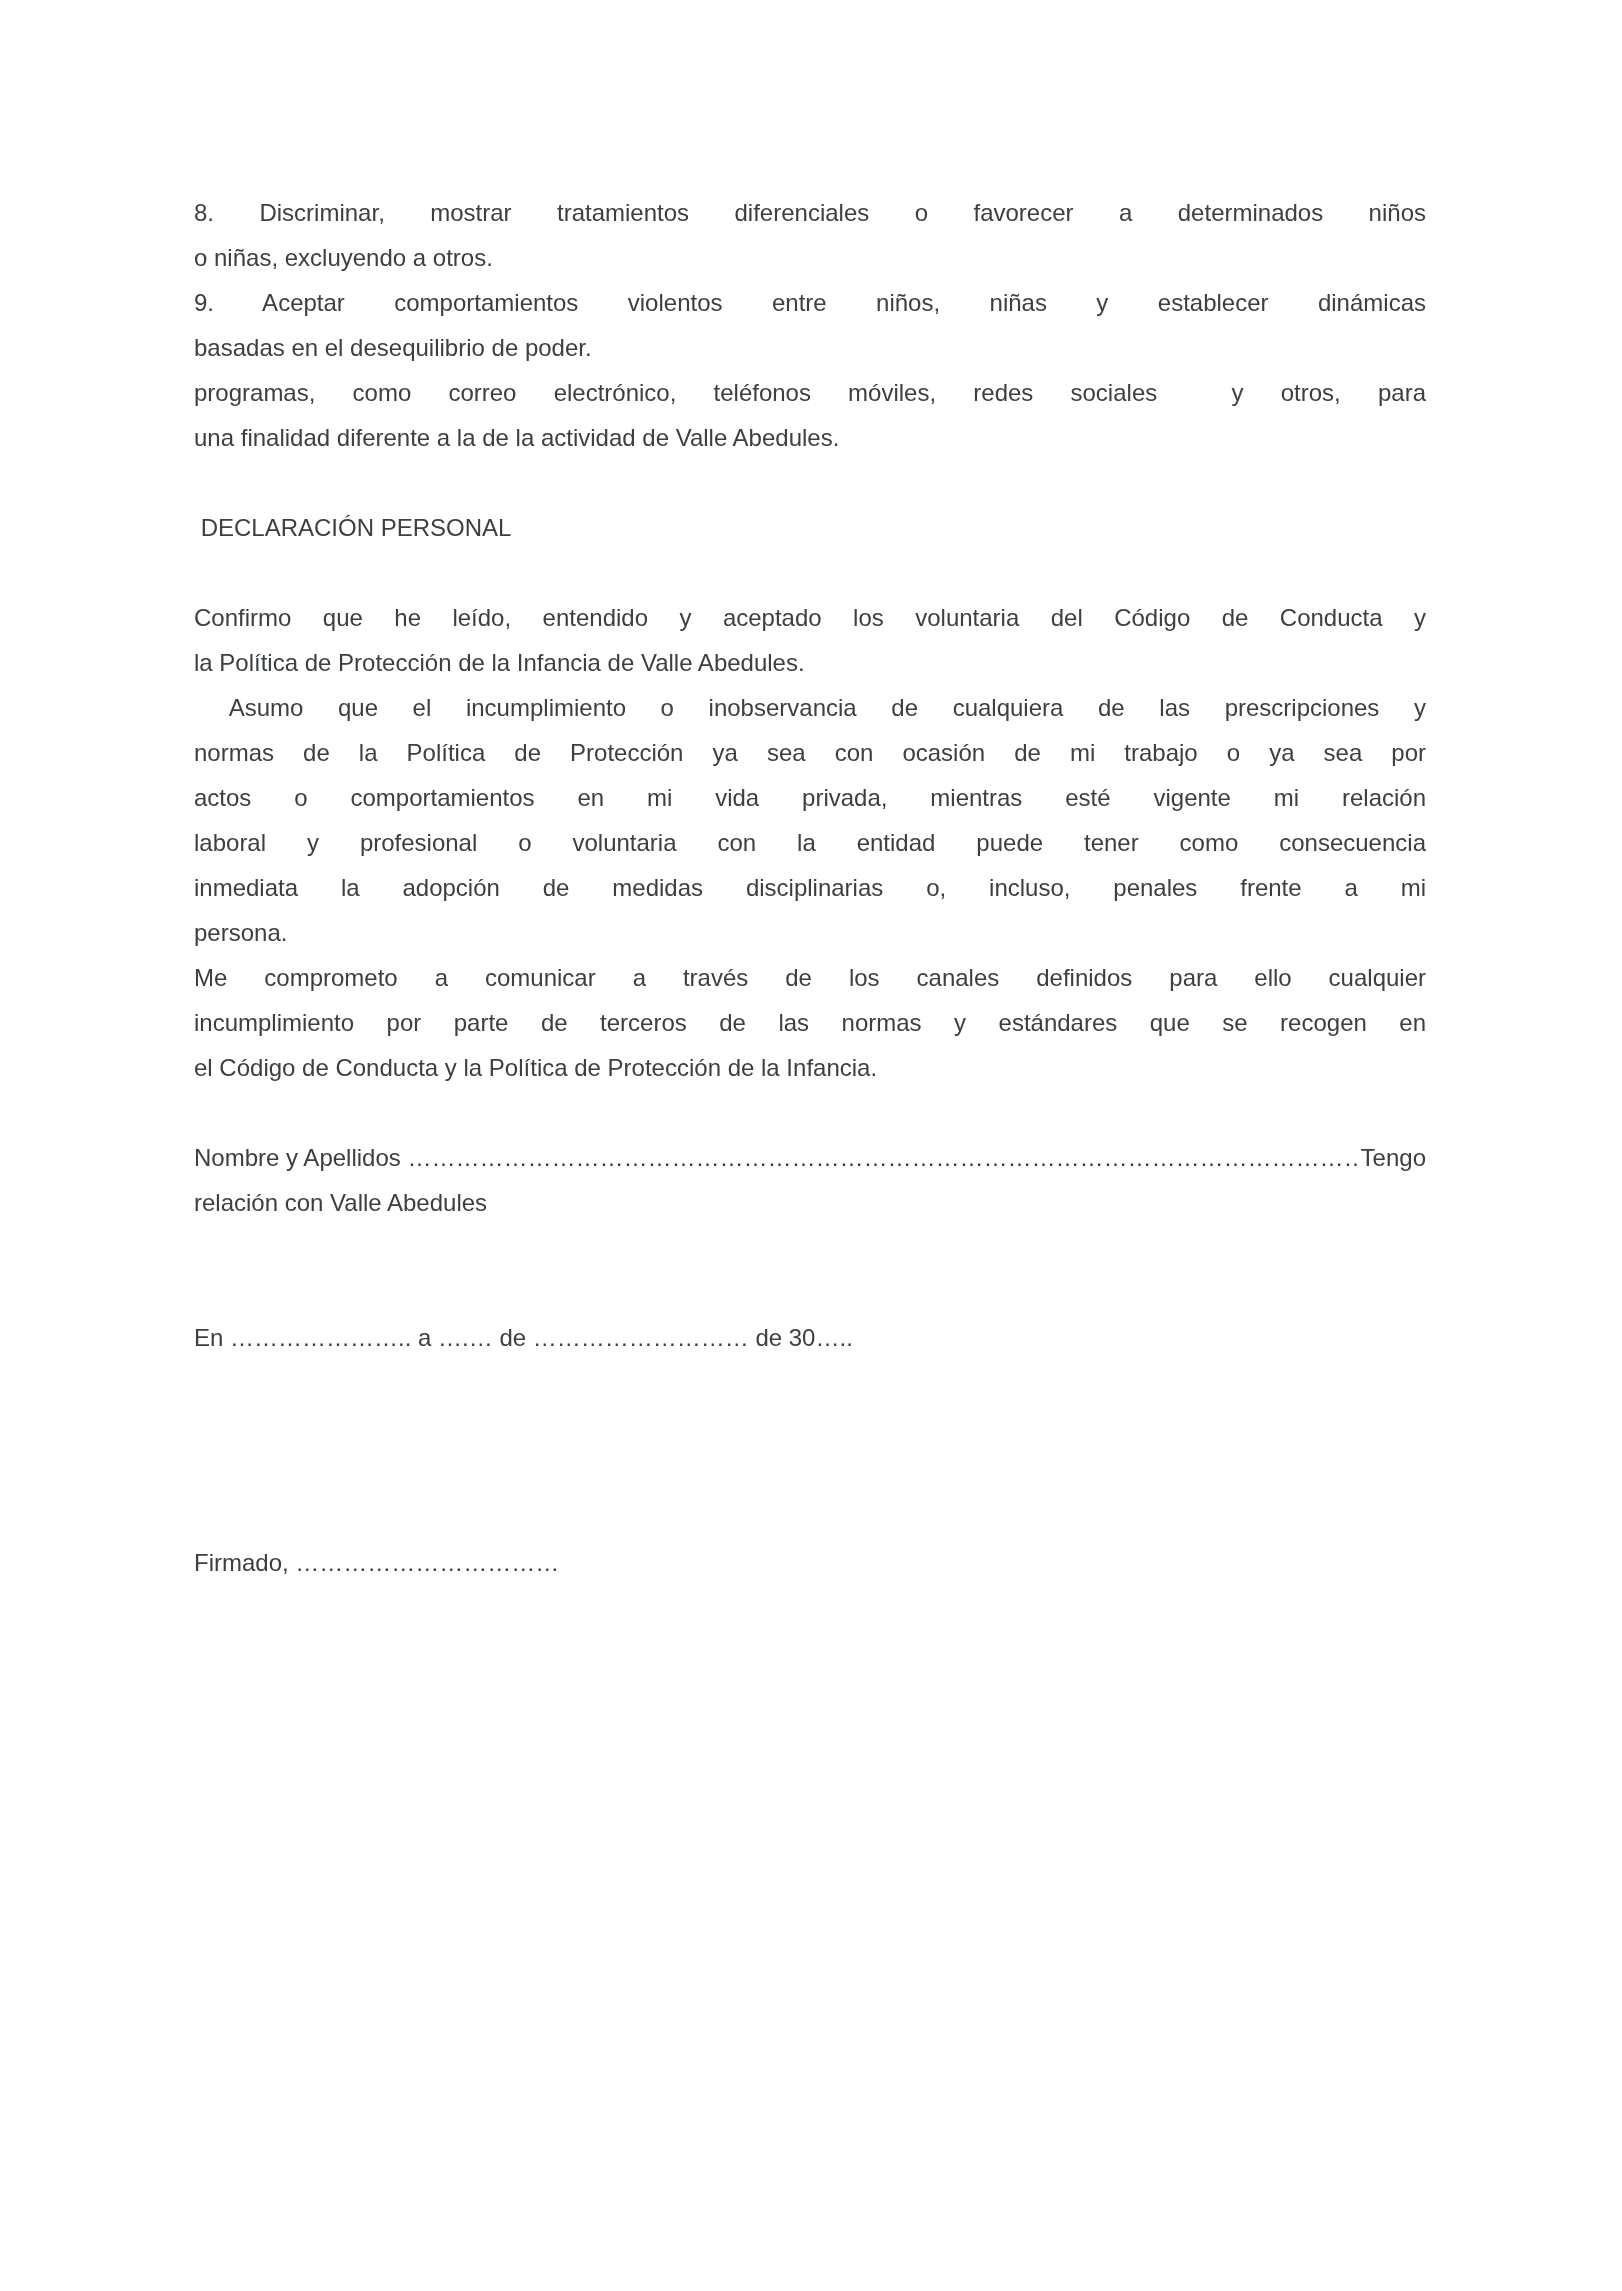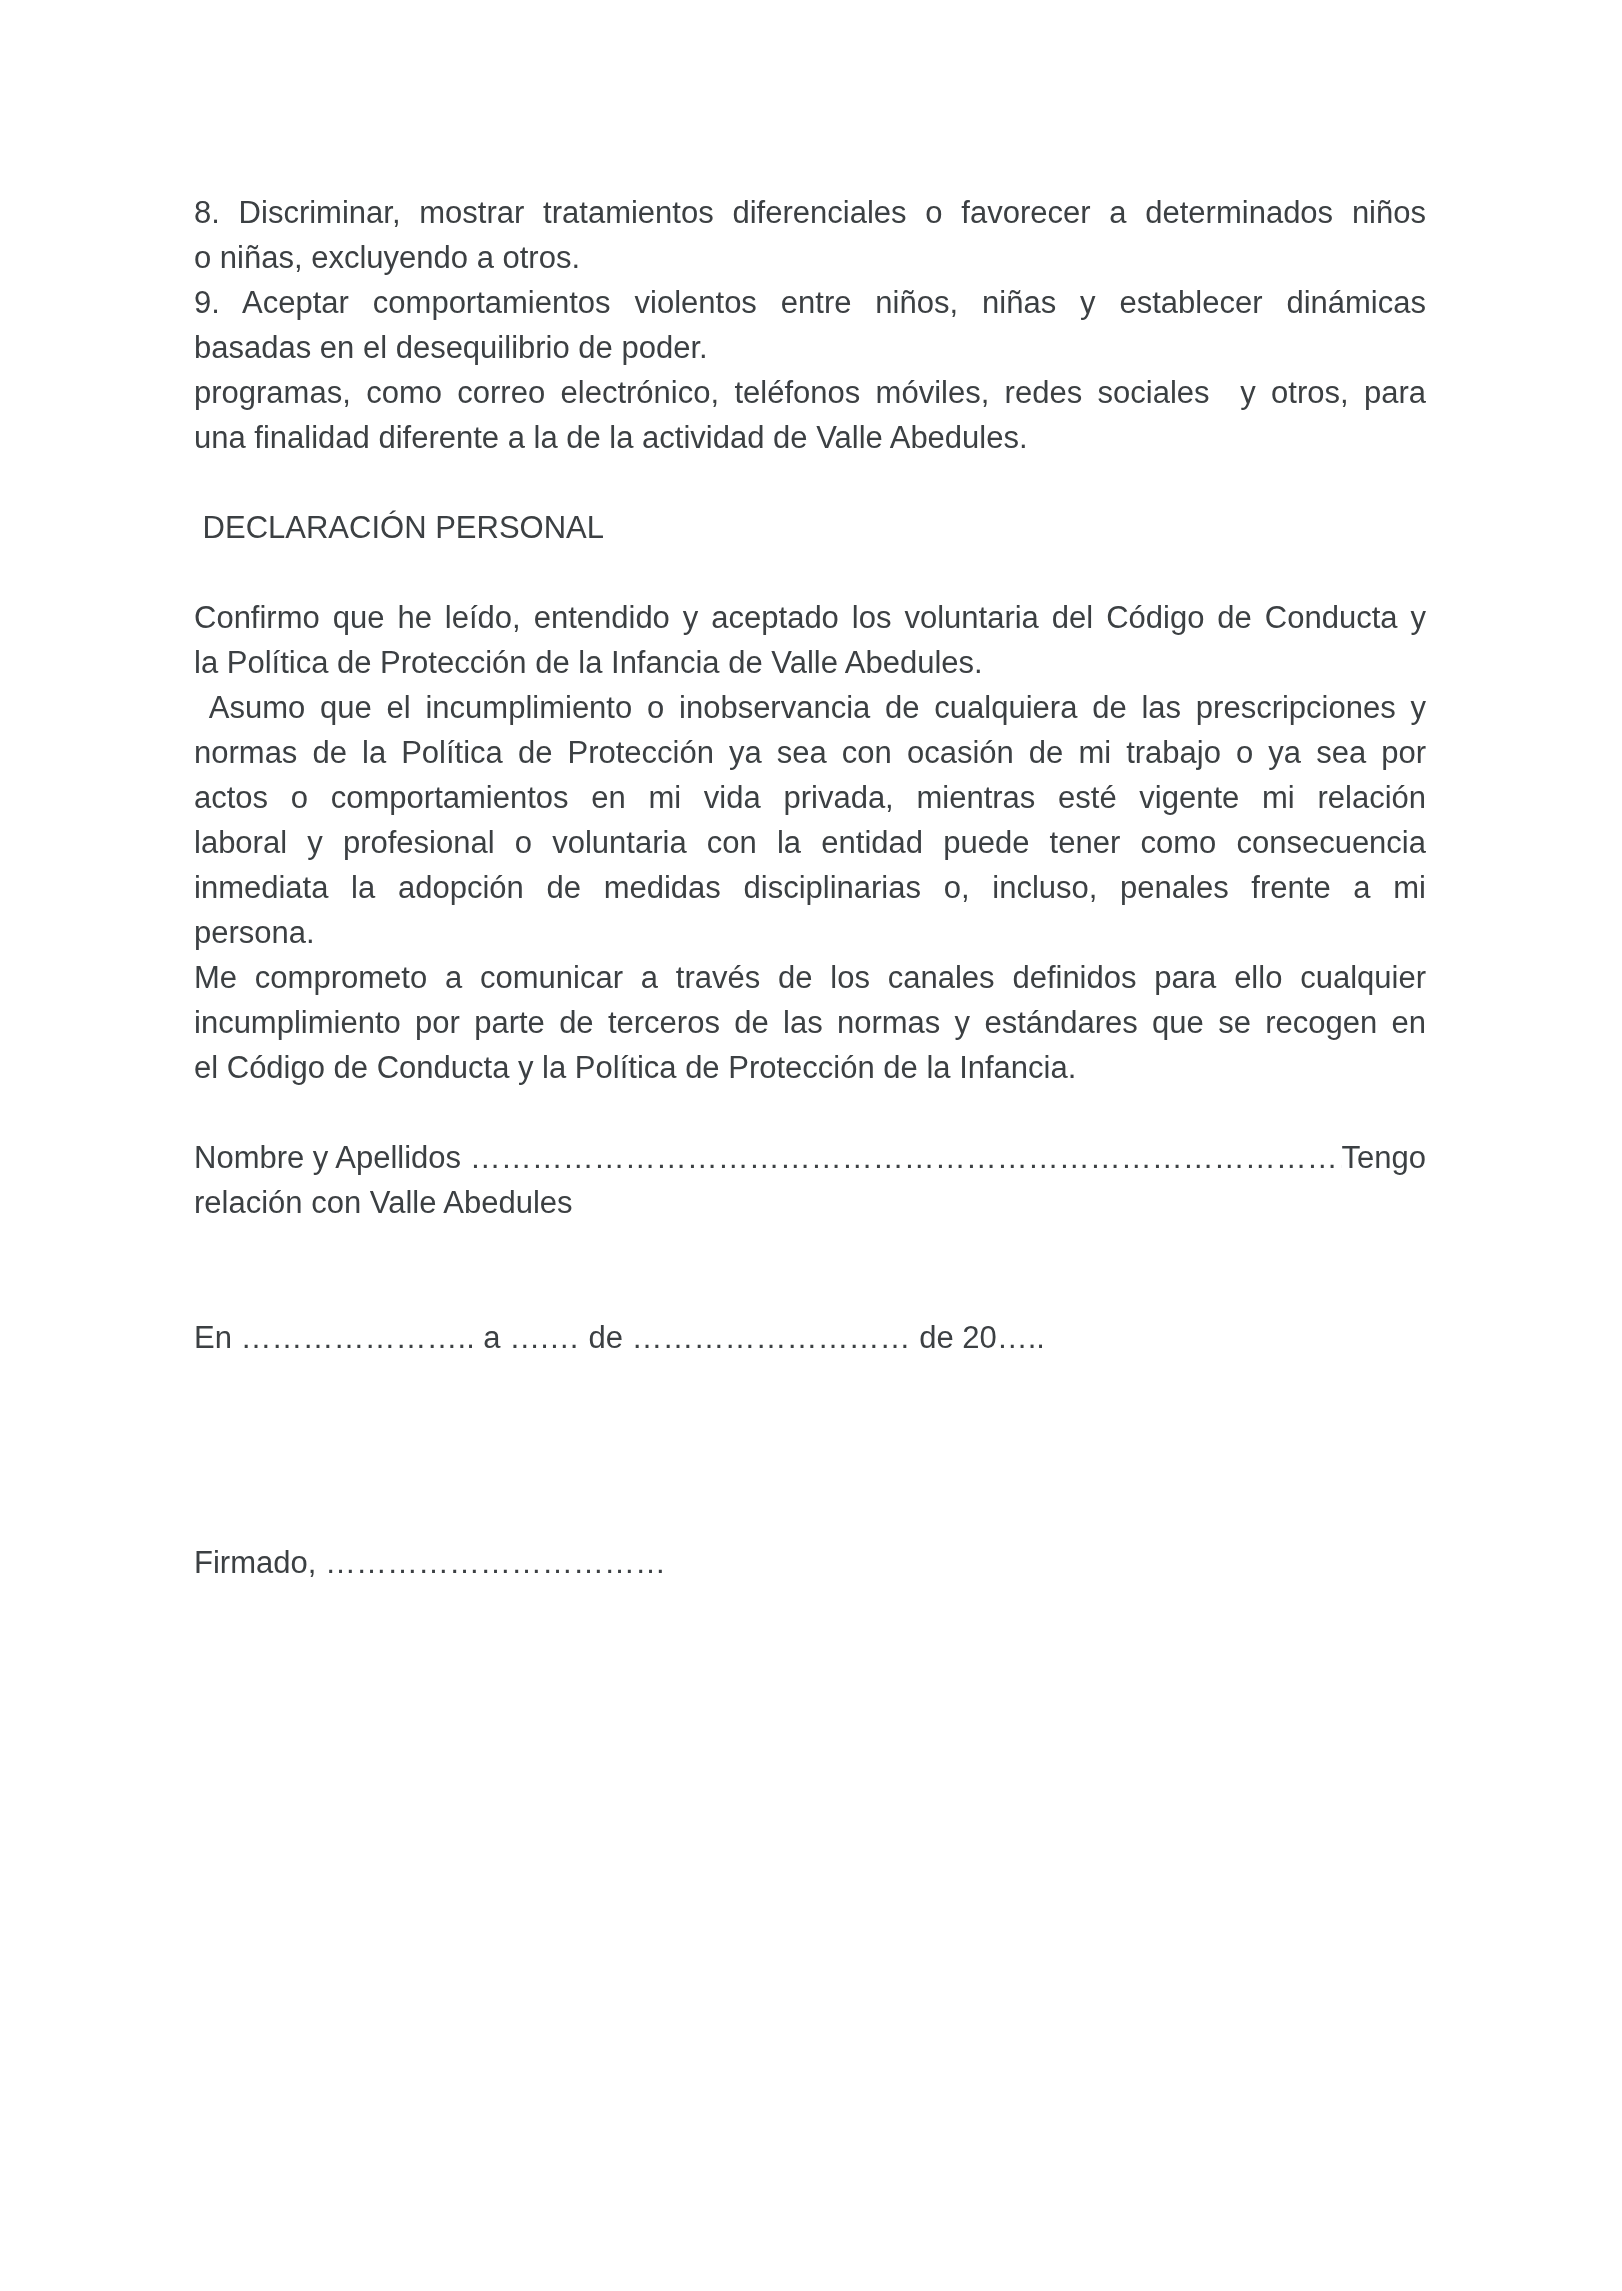--- a/index.html
+++ b/index.html
@@ -15,21 +15,21 @@
     height: 2292px;
     background: var(--page-bg, #ffffff);
     overflow: hidden;
   }
   .doc {
     position: absolute;
     left: 194px;
     top: 190px;
     width: 1232px;
     color: var(--text-color, #3c4043);
-    font-size: 31px;
+    font-size: 24px;
   }
   .line {
     height: 45px;
     line-height: 45px;
     overflow: hidden;
     white-space: pre-wrap;
     text-align: left;
   }
   .line.j {
     text-align: justify;
@@ -70,21 +70,21 @@
       <div class="line j">inmediata la adopción de medidas disciplinarias o, incluso, penales frente a mi</div>
       <div class="line">persona.</div>
       <div class="line j">Me comprometo a comunicar a través de los canales definidos para ello cualquier</div>
       <div class="line j">incumplimiento por parte de terceros de las normas y estándares que se recogen en</div>
       <div class="line">el Código de Conducta y la Política de Protección de la Infancia.</div>
       <div class="line"></div>
       <div class="line dotleader"><span class="label">Nombre y Apellidos </span><span class="dotfill">……………………………………………………………………………………………………………………………………………………</span><span class="trail">Tengo</span></div>
       <div class="line">relación con Valle Abedules</div>
       <div class="line"></div>
       <div class="line"></div>
-      <div class="line">En ………………….. a ….… de ……………………… de 20…..</div>
+      <div class="line">En ………………….. a ….… de ……………………… de 30…..</div>
       <div class="line"></div>
       <div class="line"></div>
       <div class="line"></div>
       <div class="line"></div>
       <div class="line">Firmado, ……………………………</div>
     </div>
 </div>
 
 
 </body></html>

